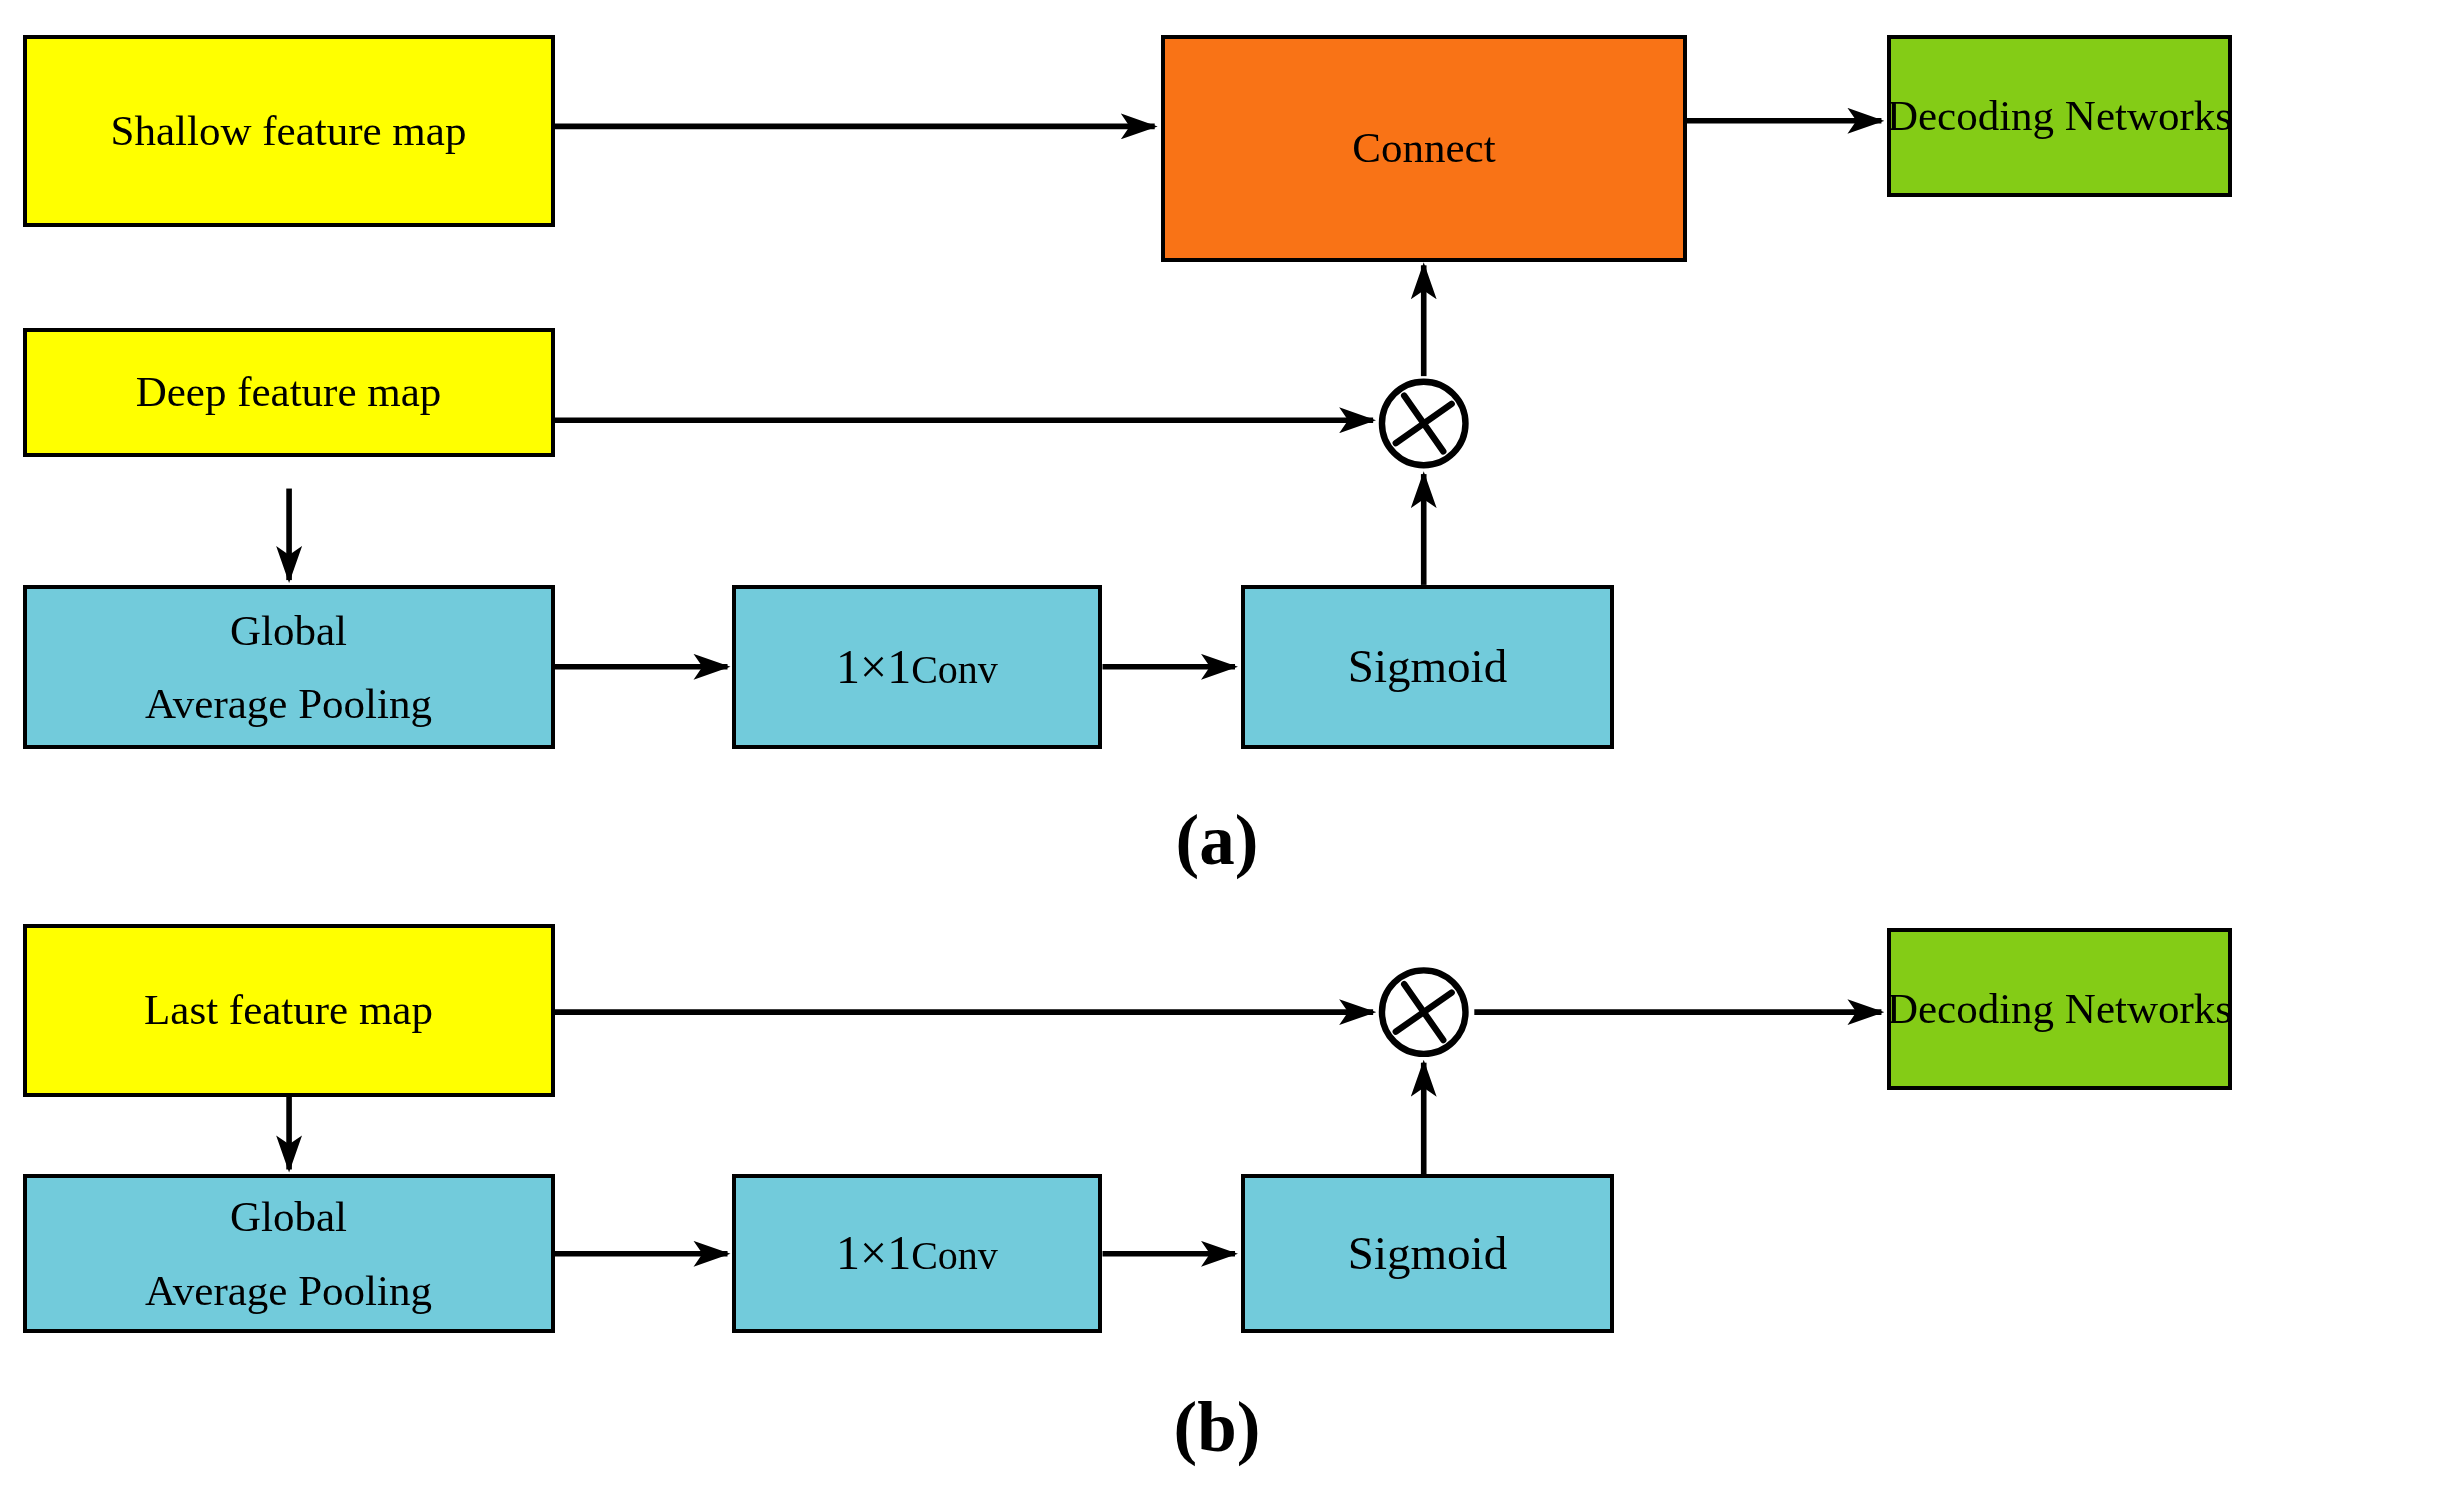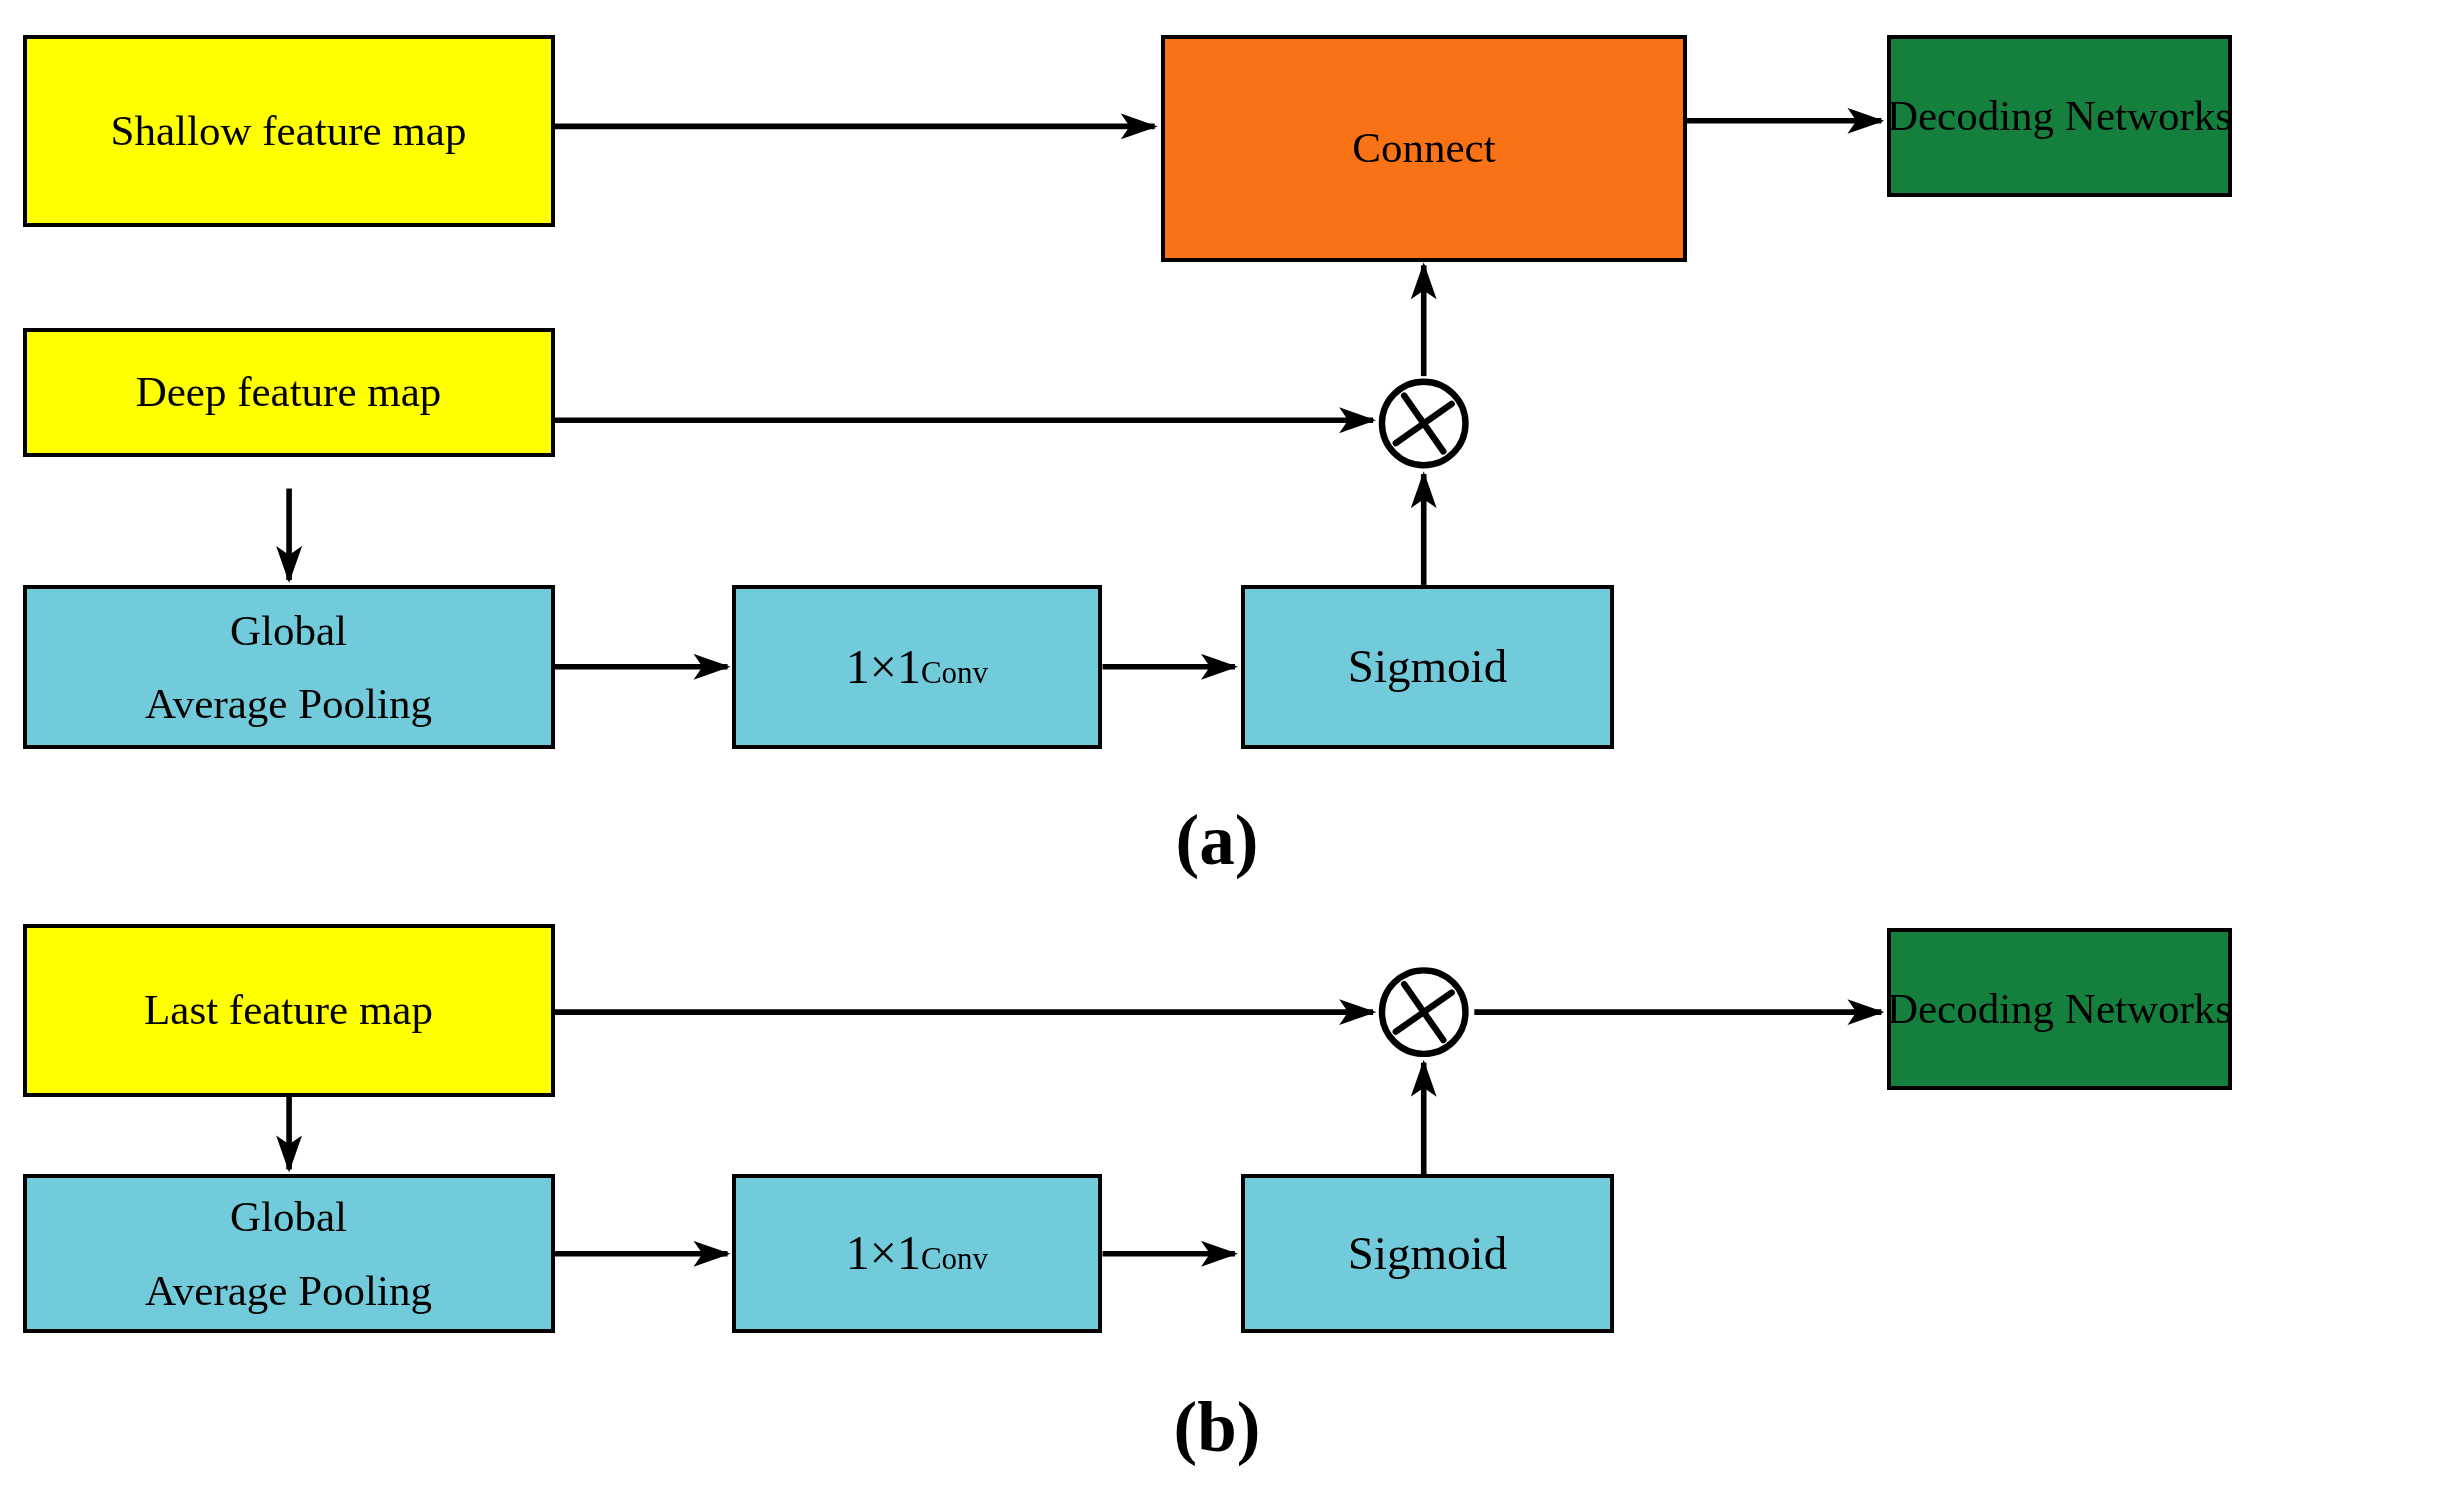--- a/index.html
+++ b/index.html
@@ -19,42 +19,42 @@
     flex-direction:column;
     align-items:center;
     justify-content:center;
     text-align:center;
     font-size:43px;
     line-height:1.35;
     white-space:pre;
   }
   .fill-yellow{background:#FFFF00;}
   .fill-tan{background:#f97316;}
-  .fill-green{background:#15803d;}
+  .fill-green{background:#84cc16;}
   .fill-cyan{background:#72CBDB;}
 
   
   #shallow-box{left:22.5px;top:35px;width:532px;height:192px;}
   #connect-box{left:1161px;top:35px;width:526px;height:227px;line-height:1.5;}
   #connect-box .line3{margin-top:11.2px;}
   #decoding-a-box{left:1887px;top:35px;width:345px;height:162px;}
   #deep-box{left:22.5px;top:328px;width:532px;height:129px;}
   #gap-a-box{left:22.5px;top:585px;width:532px;height:164px;line-height:1.7;}
   #conv-a-box{left:732px;top:585px;width:370px;height:164px;}
   #sigmoid-a-box{left:1241px;top:585px;width:373px;height:164px;font-size:47px;}
 
   
   #last-box{left:22.5px;top:924px;width:532px;height:173px;}
   #gap-b-box{left:22.5px;top:1174px;width:532px;height:159px;line-height:1.7;}
   #conv-b-box{left:732px;top:1174px;width:370px;height:159px;}
   #sigmoid-b-box{left:1241px;top:1174px;width:373px;height:159px;font-size:47px;}
   #decoding-b-box{left:1887px;top:928px;width:345px;height:162px;}
 
   .conv-small{font-size:48px;}
-  .conv-big{font-size:31px;}
+  .conv-big{font-size:40px;}
 
   .caption{
     position:absolute;
     transform:translate(-50%,-50%);
     font-size:71px;
     font-weight:bold;
     white-space:pre;
   }
   #caption-a{left:1217px;top:840px;}
   #caption-b{left:1217px;top:1427px;}

